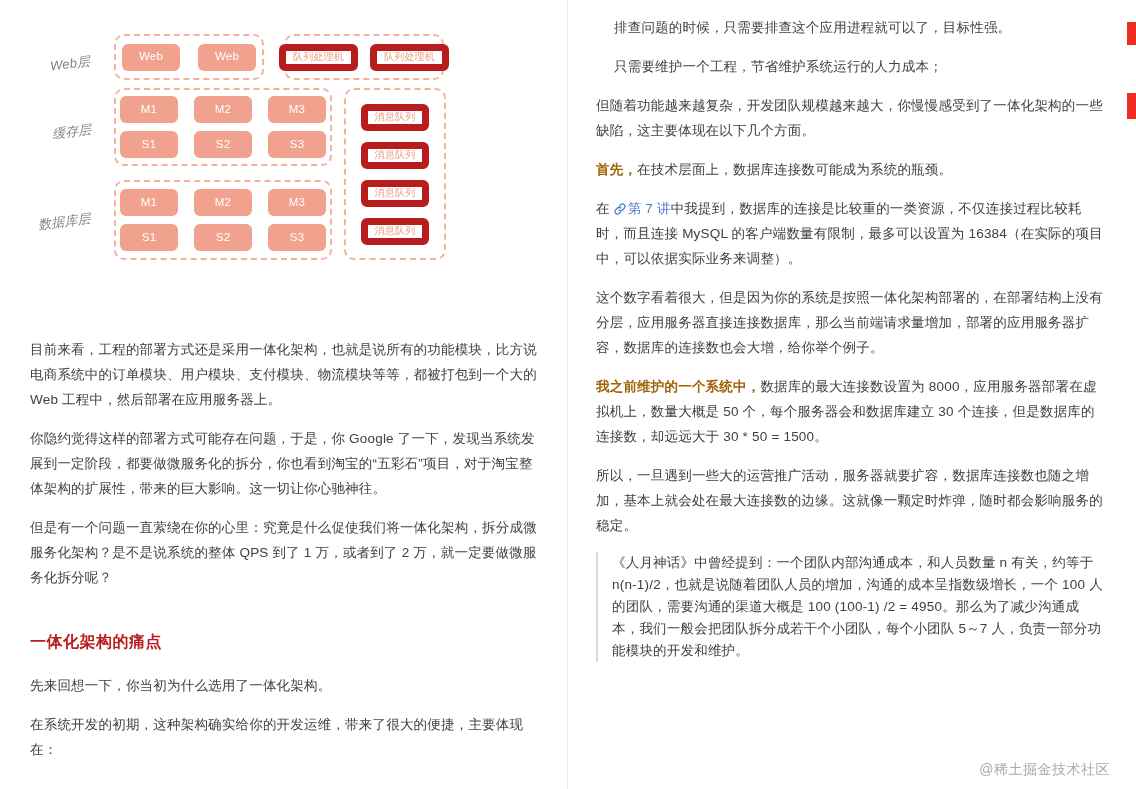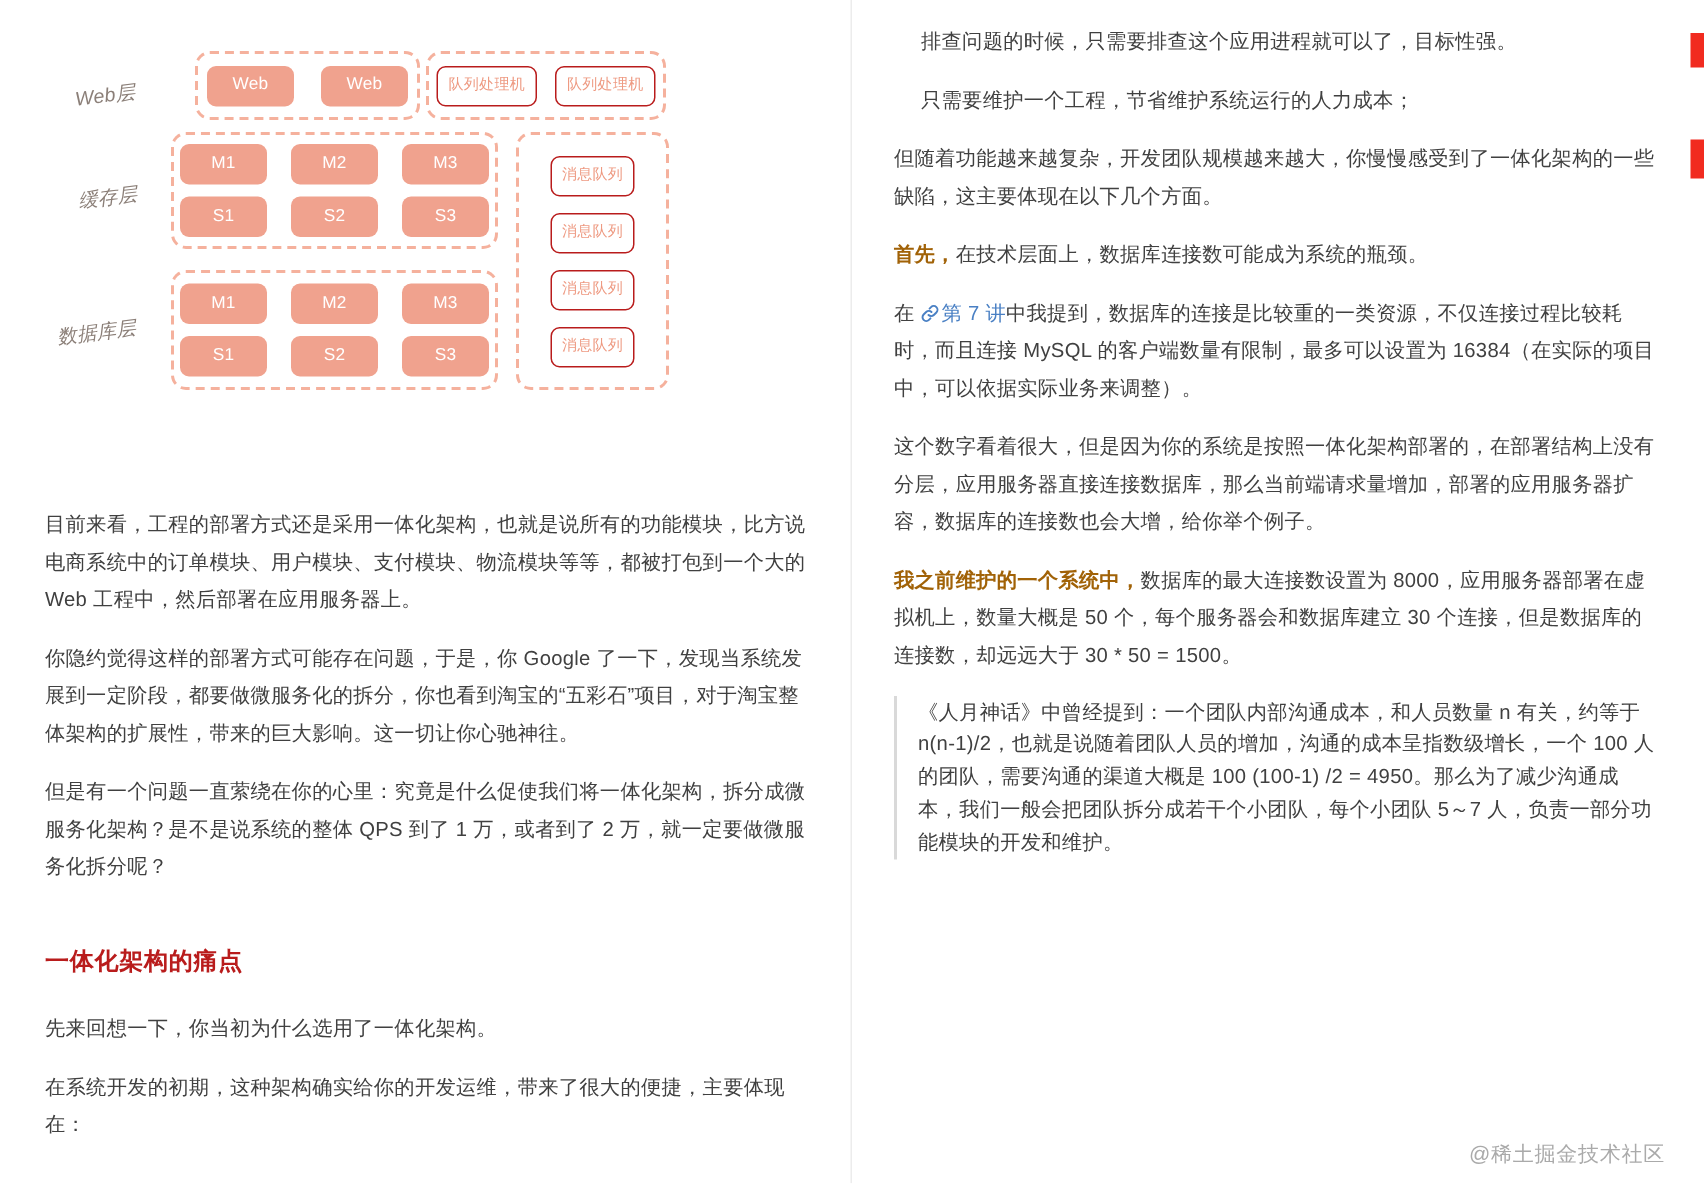--- a/index.html
+++ b/index.html
@@ -41,33 +41,33 @@
     transform:rotate(-7deg); white-space:nowrap;
   }
   .label-web   { left:14px; top:26px; }
   .label-cache { left:16px; top:94px; }
   .label-db    { left:2px;  top:184px; }
 
   .dash {
     position:absolute; border:2px dashed #f5b19d; border-radius:10px;
     display:flex; align-items:center; justify-content:center;
   }
-  .web-dash   { left:94px;  top:8px;   width:150px; height:46px; gap:18px; }
+  .web-dash   { left:78px;  top:8px;   width:150px; height:46px; gap:18px; }
   .qp-dash    { left:248px; top:8px;   width:160px; height:46px; gap:12px; }
   .cache-dash { left:78px;  top:62px;  width:218px; height:78px; flex-direction:column; gap:8px; }
   .db-dash    { left:78px;  top:154px; width:218px; height:80px; flex-direction:column; gap:8px; }
   .mq-dash    { left:308px; top:62px;  width:102px; height:172px; flex-direction:column; justify-content:space-around; padding:8px 0; }
 
   .box-row { display:flex; gap:16px;align-items:flex-end; }
   .solid-box {
     width:58px; height:27px; background:#f0a28e; color:#fff; border-radius:6px;
     font-size:11.5px; display:flex; align-items:center; justify-content:center;
   }
   .outline-box {
-    height:27px; background:#fff; border:1px solid #b91c1c; color:#ee9a82;
+    height:27px; background:#fff; border:7px solid #b91c1c; color:#ee9a82;
     border-radius:6px; font-size:10px; display:flex; align-items:center;
     justify-content:center; padding:0 7px; white-space:nowrap;
   }
   .diagram-caption {
     position:absolute; left:78px; top:250px; width:332px; text-align:center;
     font-size:12px; color:#ccc4c0; letter-spacing:1px;
   }
 
   
   .watermark {
@@ -158,20 +158,21 @@
 
     <p><span>在 </span><a class="link"><svg width="12" height="12" viewBox="0 0 24 24">
             <path d="M10 14a5 5 0 0 0 7.1 0l3.4-3.4a5 5 0 0 0-7.1-7.1l-2 2" stroke="#4a80c4" fill="none" stroke-width="2.6" stroke-linecap="round"></path>
             <path d="M14 10a5 5 0 0 0-7.1 0l-3.4 3.4a5 5 0 0 0 7.1 7.1l2-2" stroke="#4a80c4" fill="none" stroke-width="2.6" stroke-linecap="round"></path>
           </svg><span>第 7 讲</span></a><span>中我提到，数据库的连接是比较重的一类资源，不仅连接过程比较耗时，而且连接 MySQL 的客户端数量有限制，最多可以设置为 16384（在实际的项目中，可以依据实际业务来调整）。</span></p>
 
     <p>这个数字看着很大，但是因为你的系统是按照一体化架构部署的，在部署结构上没有分层，应用服务器直接连接数据库，那么当前端请求量增加，部署的应用服务器扩容，数据库的连接数也会大增，给你举个例子。</p>
 
     <p><span class="lead">我之前维护的一个系统中，</span><span>数据库的最大连接数设置为 8000，应用服务器部署在虚拟机上，数量大概是 50 个，每个服务器会和数据库建立 30 个连接，但是数据库的连接数，却远远大于 30 * 50 = 1500。</span></p>
 
+    <p>所以，一旦遇到一些大的运营推广活动，服务器就要扩容，数据库连接数也随之增加，基本上就会处在最大连接数的边缘。这就像一颗定时炸弹，随时都会影响服务的稳定。</p>
 
 
     <div class="quote">《人月神话》中曾经提到：一个团队内部沟通成本，和人员数量 n 有关，约等于 n(n-1)/2，也就是说随着团队人员的增加，沟通的成本呈指数级增长，一个 100 人的团队，需要沟通的渠道大概是 100 (100-1) /2 = 4950。那么为了减少沟通成本，我们一般会把团队拆分成若干个小团队，每个小团队 5～7 人，负责一部分功能模块的开发和维护。</div>
   </div>
 
   <div class="edge-marker m1"></div>
   <div class="edge-marker m2"></div>
   <div class="watermark">@稀土掘金技术社区</div>
 </div>
 

